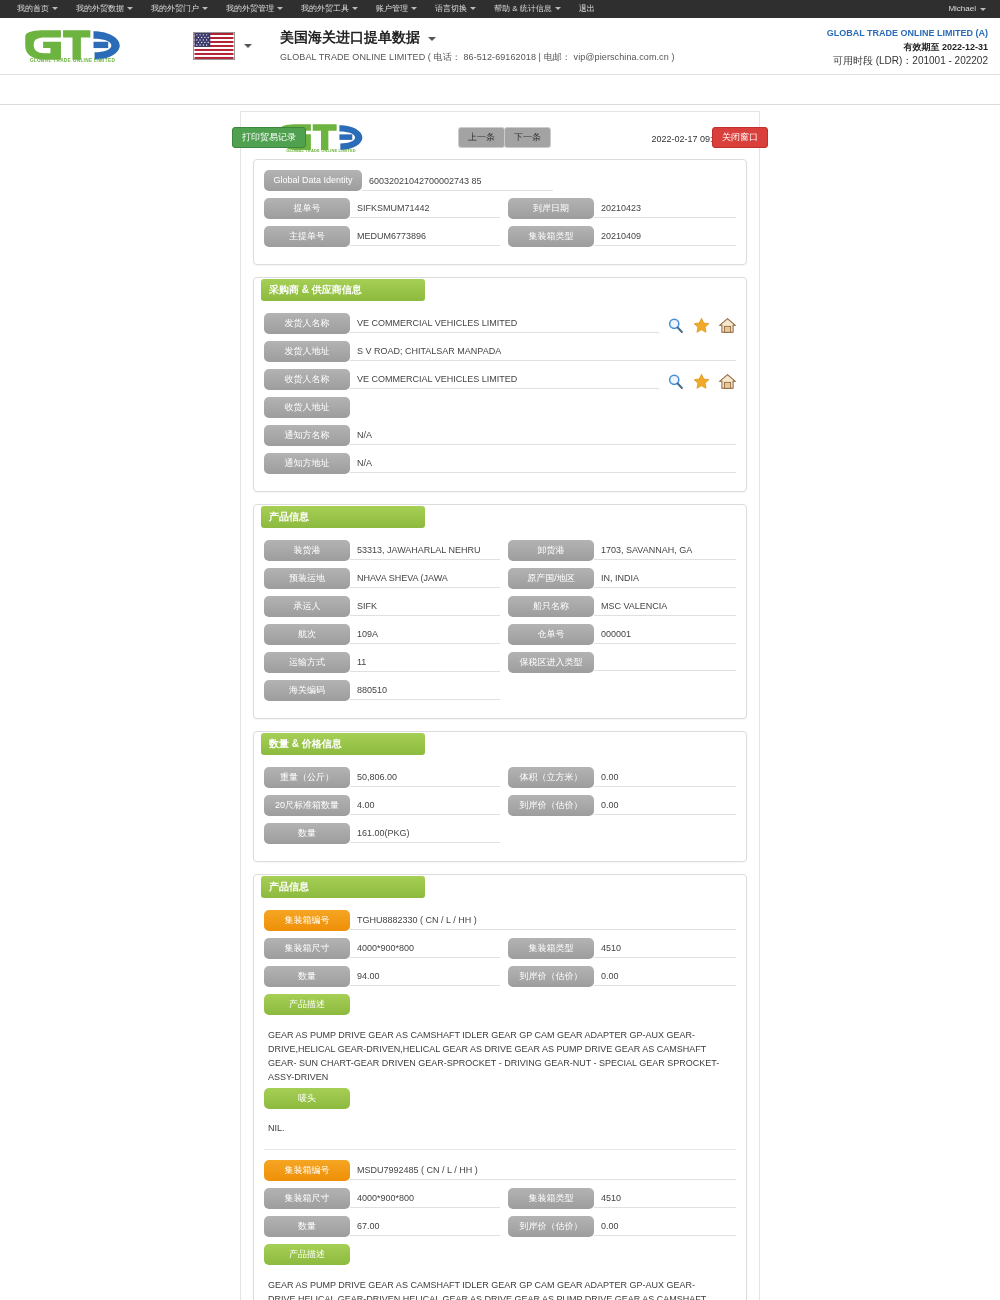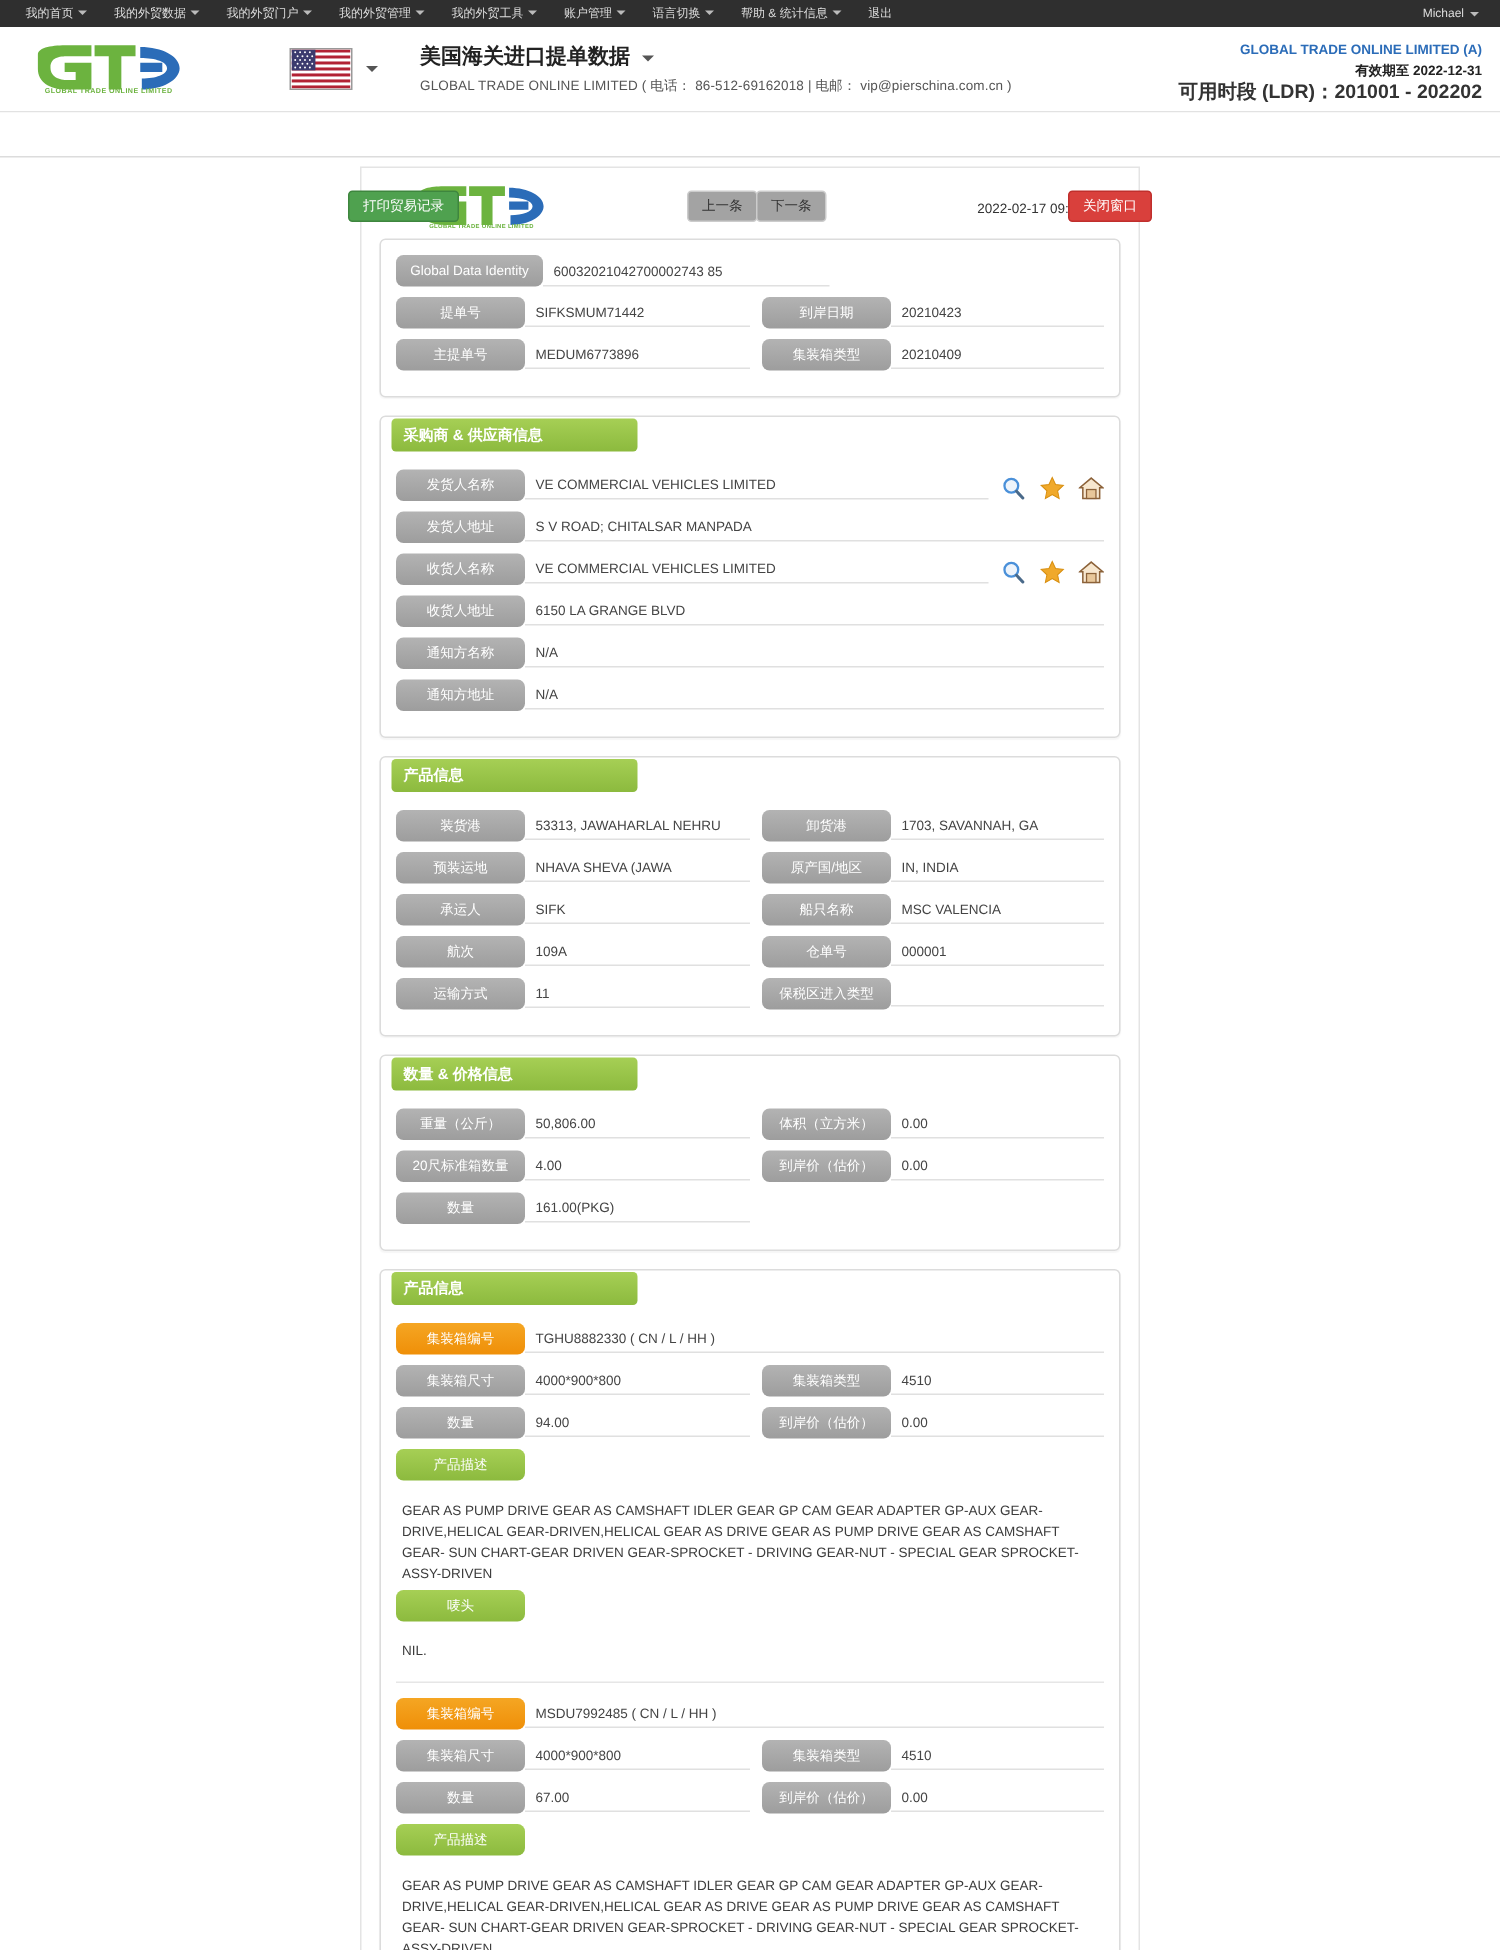--- a/index.html
+++ b/index.html
@@ -85,21 +85,21 @@
   }
   .acct-block {
     position: absolute;
     right: 12px;
     top: 8px;
     text-align: right;
     line-height: 14px;
   }
   .acct-name { color: #2b6cb8; font-size: 9px; font-weight: bold; }
   .acct-valid { color: #222; font-size: 9px; font-weight: bold; }
-  .acct-ldr { color: #333; font-size: 13px; font-weight: bold; }
+  .acct-ldr { color: #333; font-size: 10px; }
 
   
   .btnbar {
     background: #fff;
     height: 30px;
     position: relative;
     border-bottom: 1px solid #dcdcdc;
   }
   .btn {
     position: absolute;
@@ -392,21 +392,20 @@
               </svg>
               <svg class="ico" viewBox="0 0 20 20">
                 <polygon points="10,2 19,9.6 16.6,9.6 16.6,18 3.4,18 3.4,9.6 1,9.6" fill="#f7e7cf" stroke="#8c6239" stroke-width="1.2"></polygon>
                 <rect x="6.3" y="11" width="7.4" height="7" fill="#e8c79a" stroke="#8c6239" stroke-width="1"></rect>
               </svg>
             </div>
           </div>
           <div class="row">
             <div class="half" style="width: 100%;">
               <div class="lbl ">收货人地址</div>
-              <div class="val">6150 LA GRANGE BLVD</div>
             </div>
           </div>
           <div class="row">
             <div class="half" style="width: 100%;">
               <div class="lbl ">通知方名称</div>
               <div class="val">N/A</div>
             </div>
           </div>
           <div class="row">
             <div class="half" style="width: 100%;">
@@ -462,20 +461,27 @@
           </div>
           <div class="row">
             <div class="half">
               <div class="lbl ">运输方式</div>
               <div class="val">11</div>
             </div>
             <div class="half" style="padding-left: 8px;">
               <div class="lbl ">保税区进入类型</div>
               <div class="val"></div>
             </div>
+          </div>
+          <div class="row">
+            <div class="half">
+              <div class="lbl ">海关编码</div>
+              <div class="val">880510</div>
+            </div>
+            <div class="half" style="padding-left: 8px;"></div>
           </div>
         </div>
     </div>
 
     <div class="card">
       <div class="sect-title">数量 &amp; 价格信息</div>
       <div id="qpRows">
           <div class="row">
             <div class="half">
               <div class="lbl ">重量（公斤）</div>

